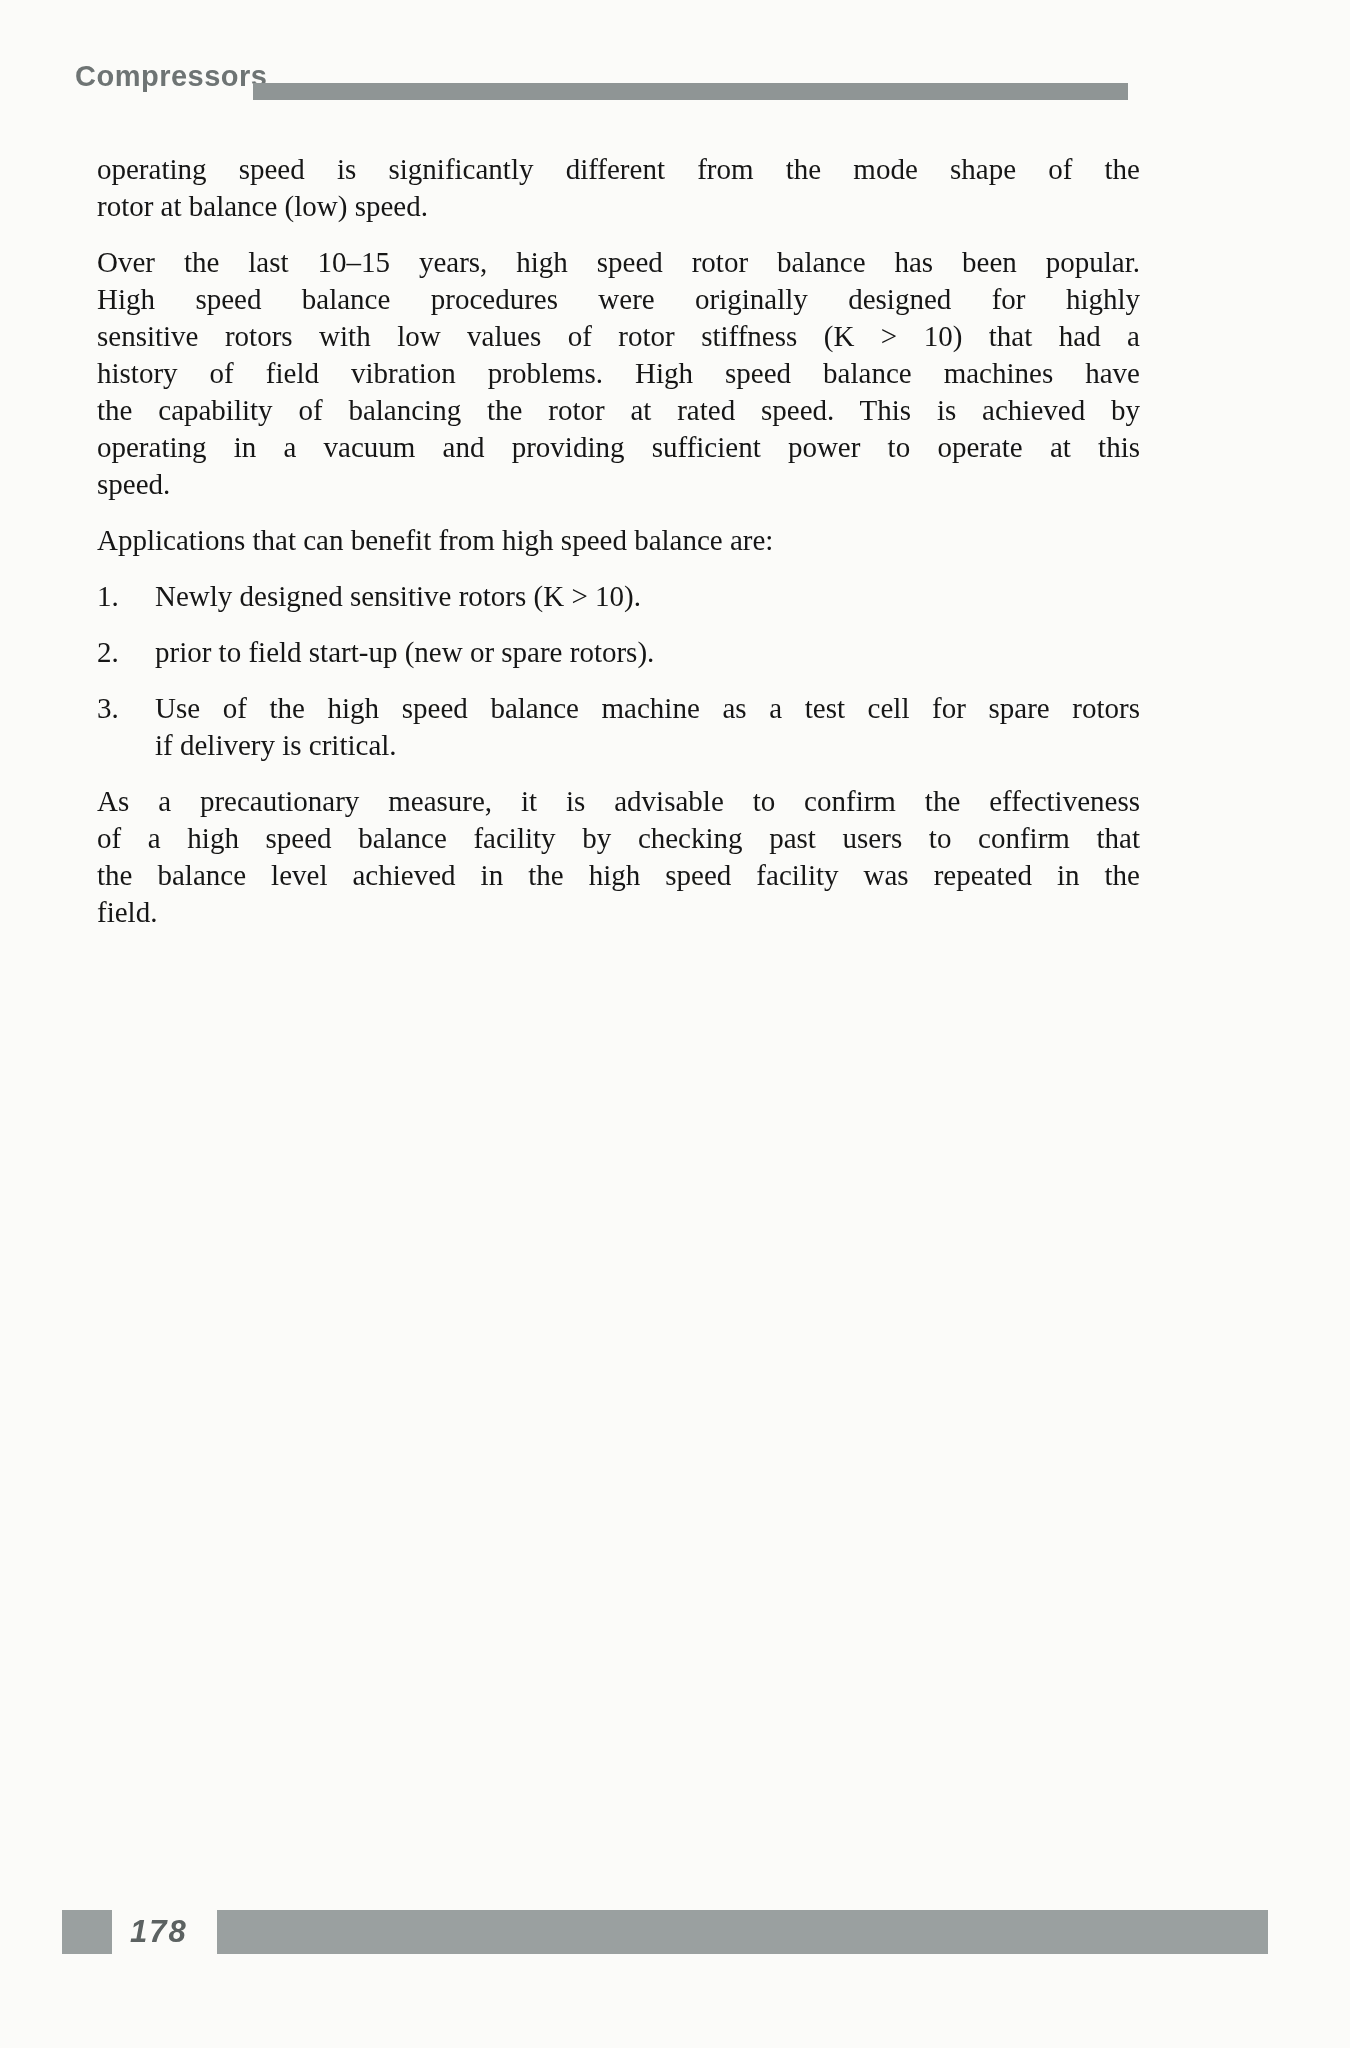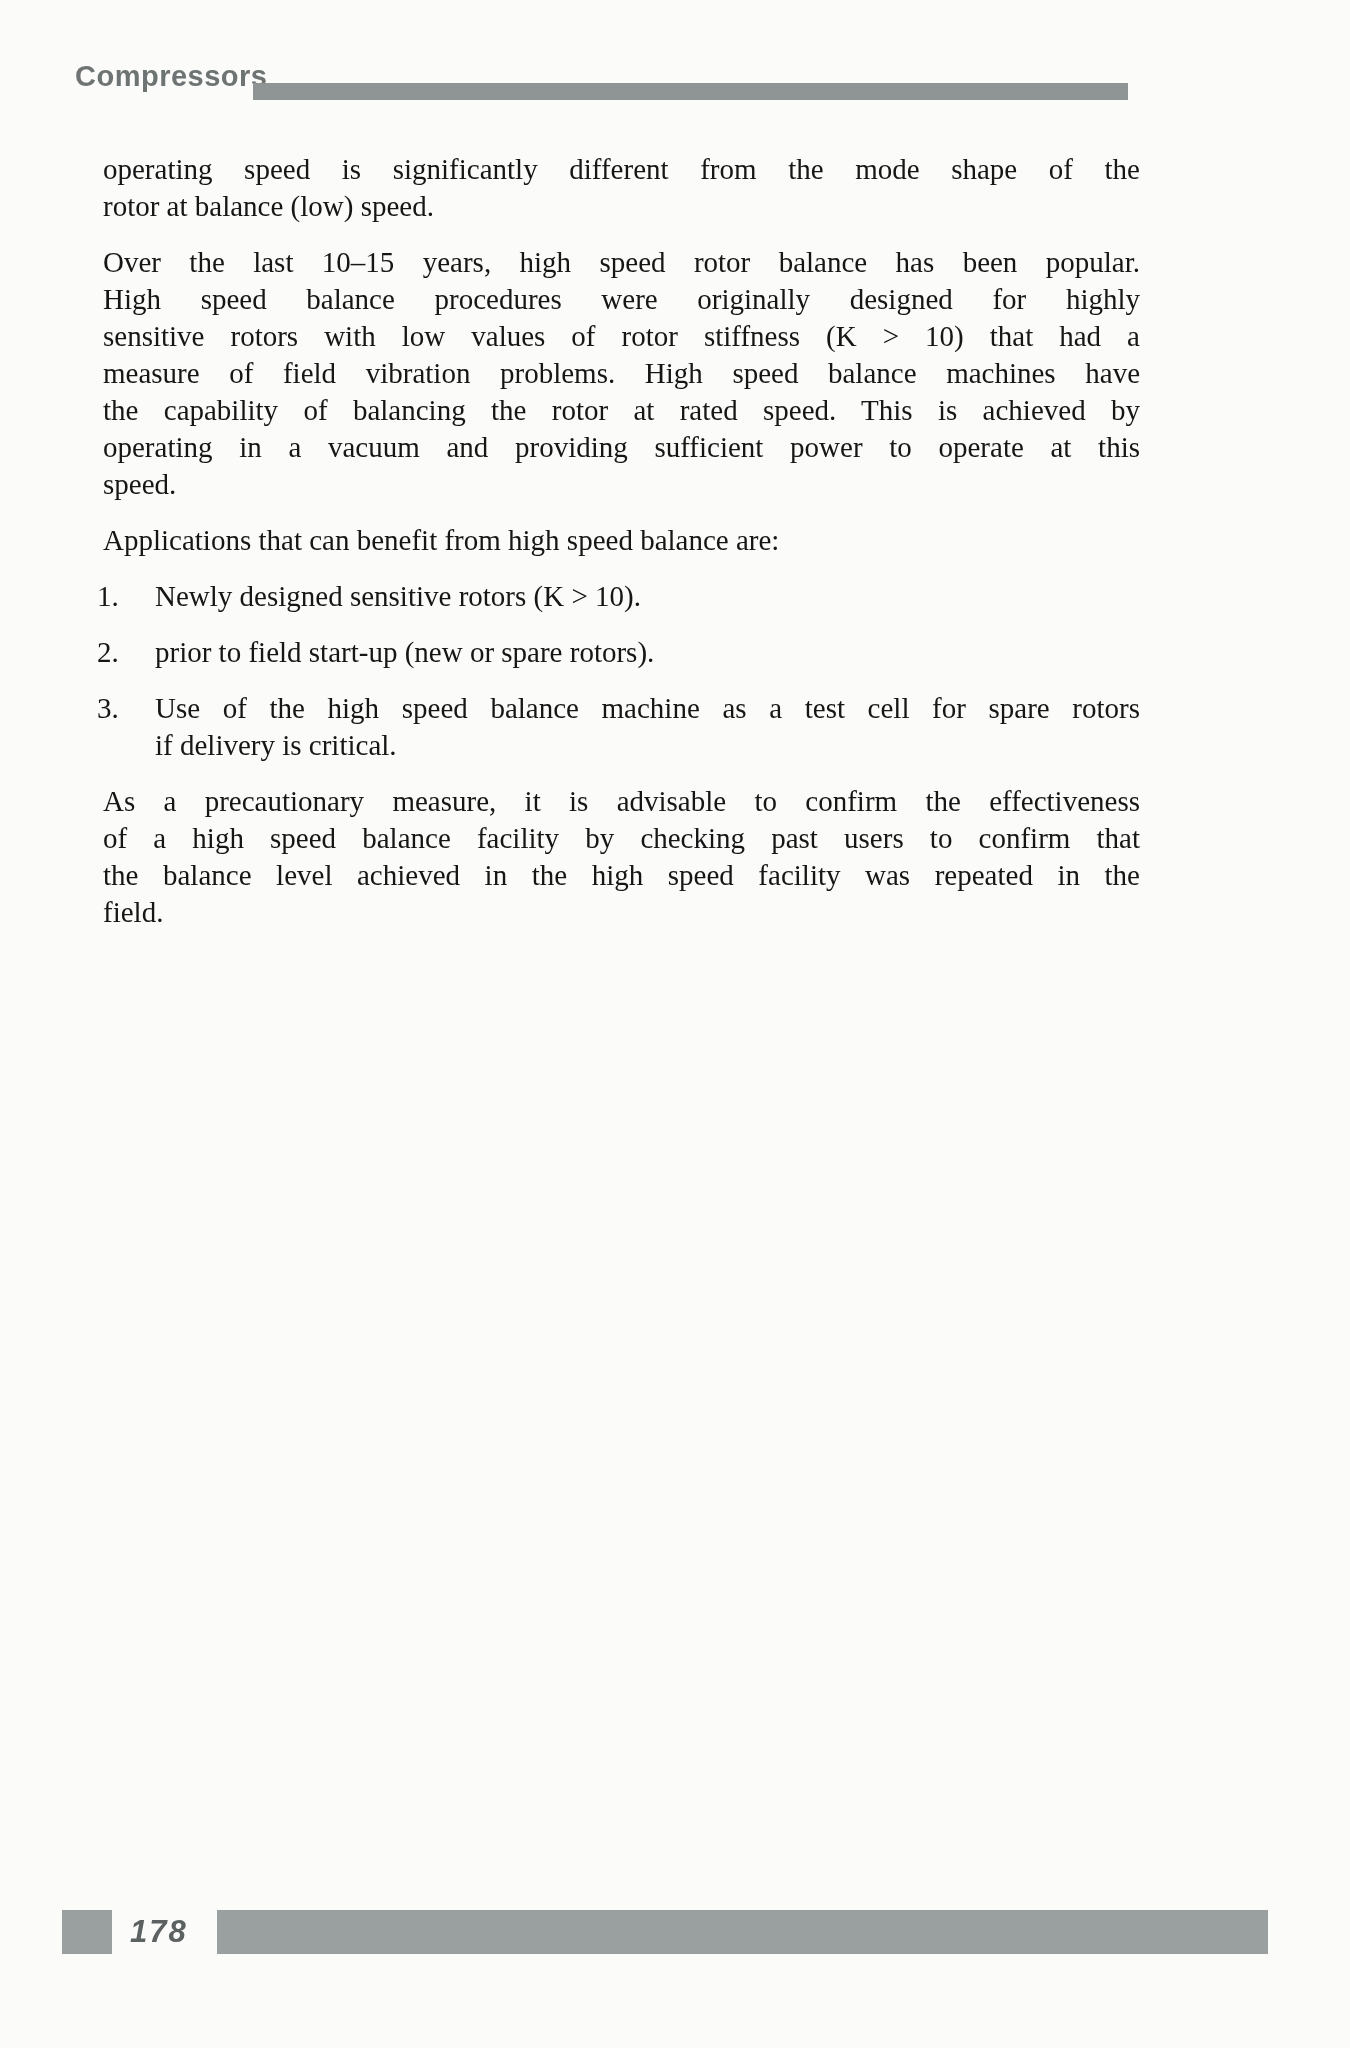--- a/index.html
+++ b/index.html
@@ -30,21 +30,21 @@
     width:875px;height:17px;
     background:var(--rule-bar);
   }
   
   .content{
     position:absolute;left:97px;top:151px;width:1043px;
     font-family:"Liberation Serif",serif;
     font-size:29px;line-height:37px;
     color:var(--body-text);
   }
-  .paragraph{margin:0 0 19px 6px;}
+  .paragraph{margin:0 0 19px 0;}
   .list-item{display:flex;margin:0 0 19px 0;}
   .list-num{flex:0 0 58px;width:58px;}
   .list-body{flex:1;min-width:0;}
   .line{text-align:justify;text-align-last:justify;}
   .line.last{text-align-last:left;}
   
   .corner-block{
     position:absolute;left:62px;top:1910px;
     width:50px;height:44px;
     background:var(--footer-bar);
@@ -74,21 +74,21 @@
 
   <main class="content" id="content">
       <div class="paragraph">
         <div class="line">operating speed is significantly different from the mode shape of the</div>
         <div class="line last">rotor at balance (low) speed.</div>
       </div>
       <div class="paragraph">
         <div class="line">Over the last 10–15 years, high speed rotor balance has been popular.</div>
         <div class="line">High speed balance procedures were originally designed for highly</div>
         <div class="line">sensitive rotors with low values of rotor stiffness (K &gt; 10) that had a</div>
-        <div class="line">measure of field vibration problems. High speed balance machines have</div>
+        <div class="line">history of field vibration problems. High speed balance machines have</div>
         <div class="line">the capability of balancing the rotor at rated speed. This is achieved by</div>
         <div class="line">operating in a vacuum and providing sufficient power to operate at this</div>
         <div class="line last">speed.</div>
       </div>
       <div class="paragraph">
         <div class="line last">Applications that can benefit from high speed balance are:</div>
       </div>
       <div class="list-item">
         <div class="list-num">1.</div>
         <div class="list-body">

